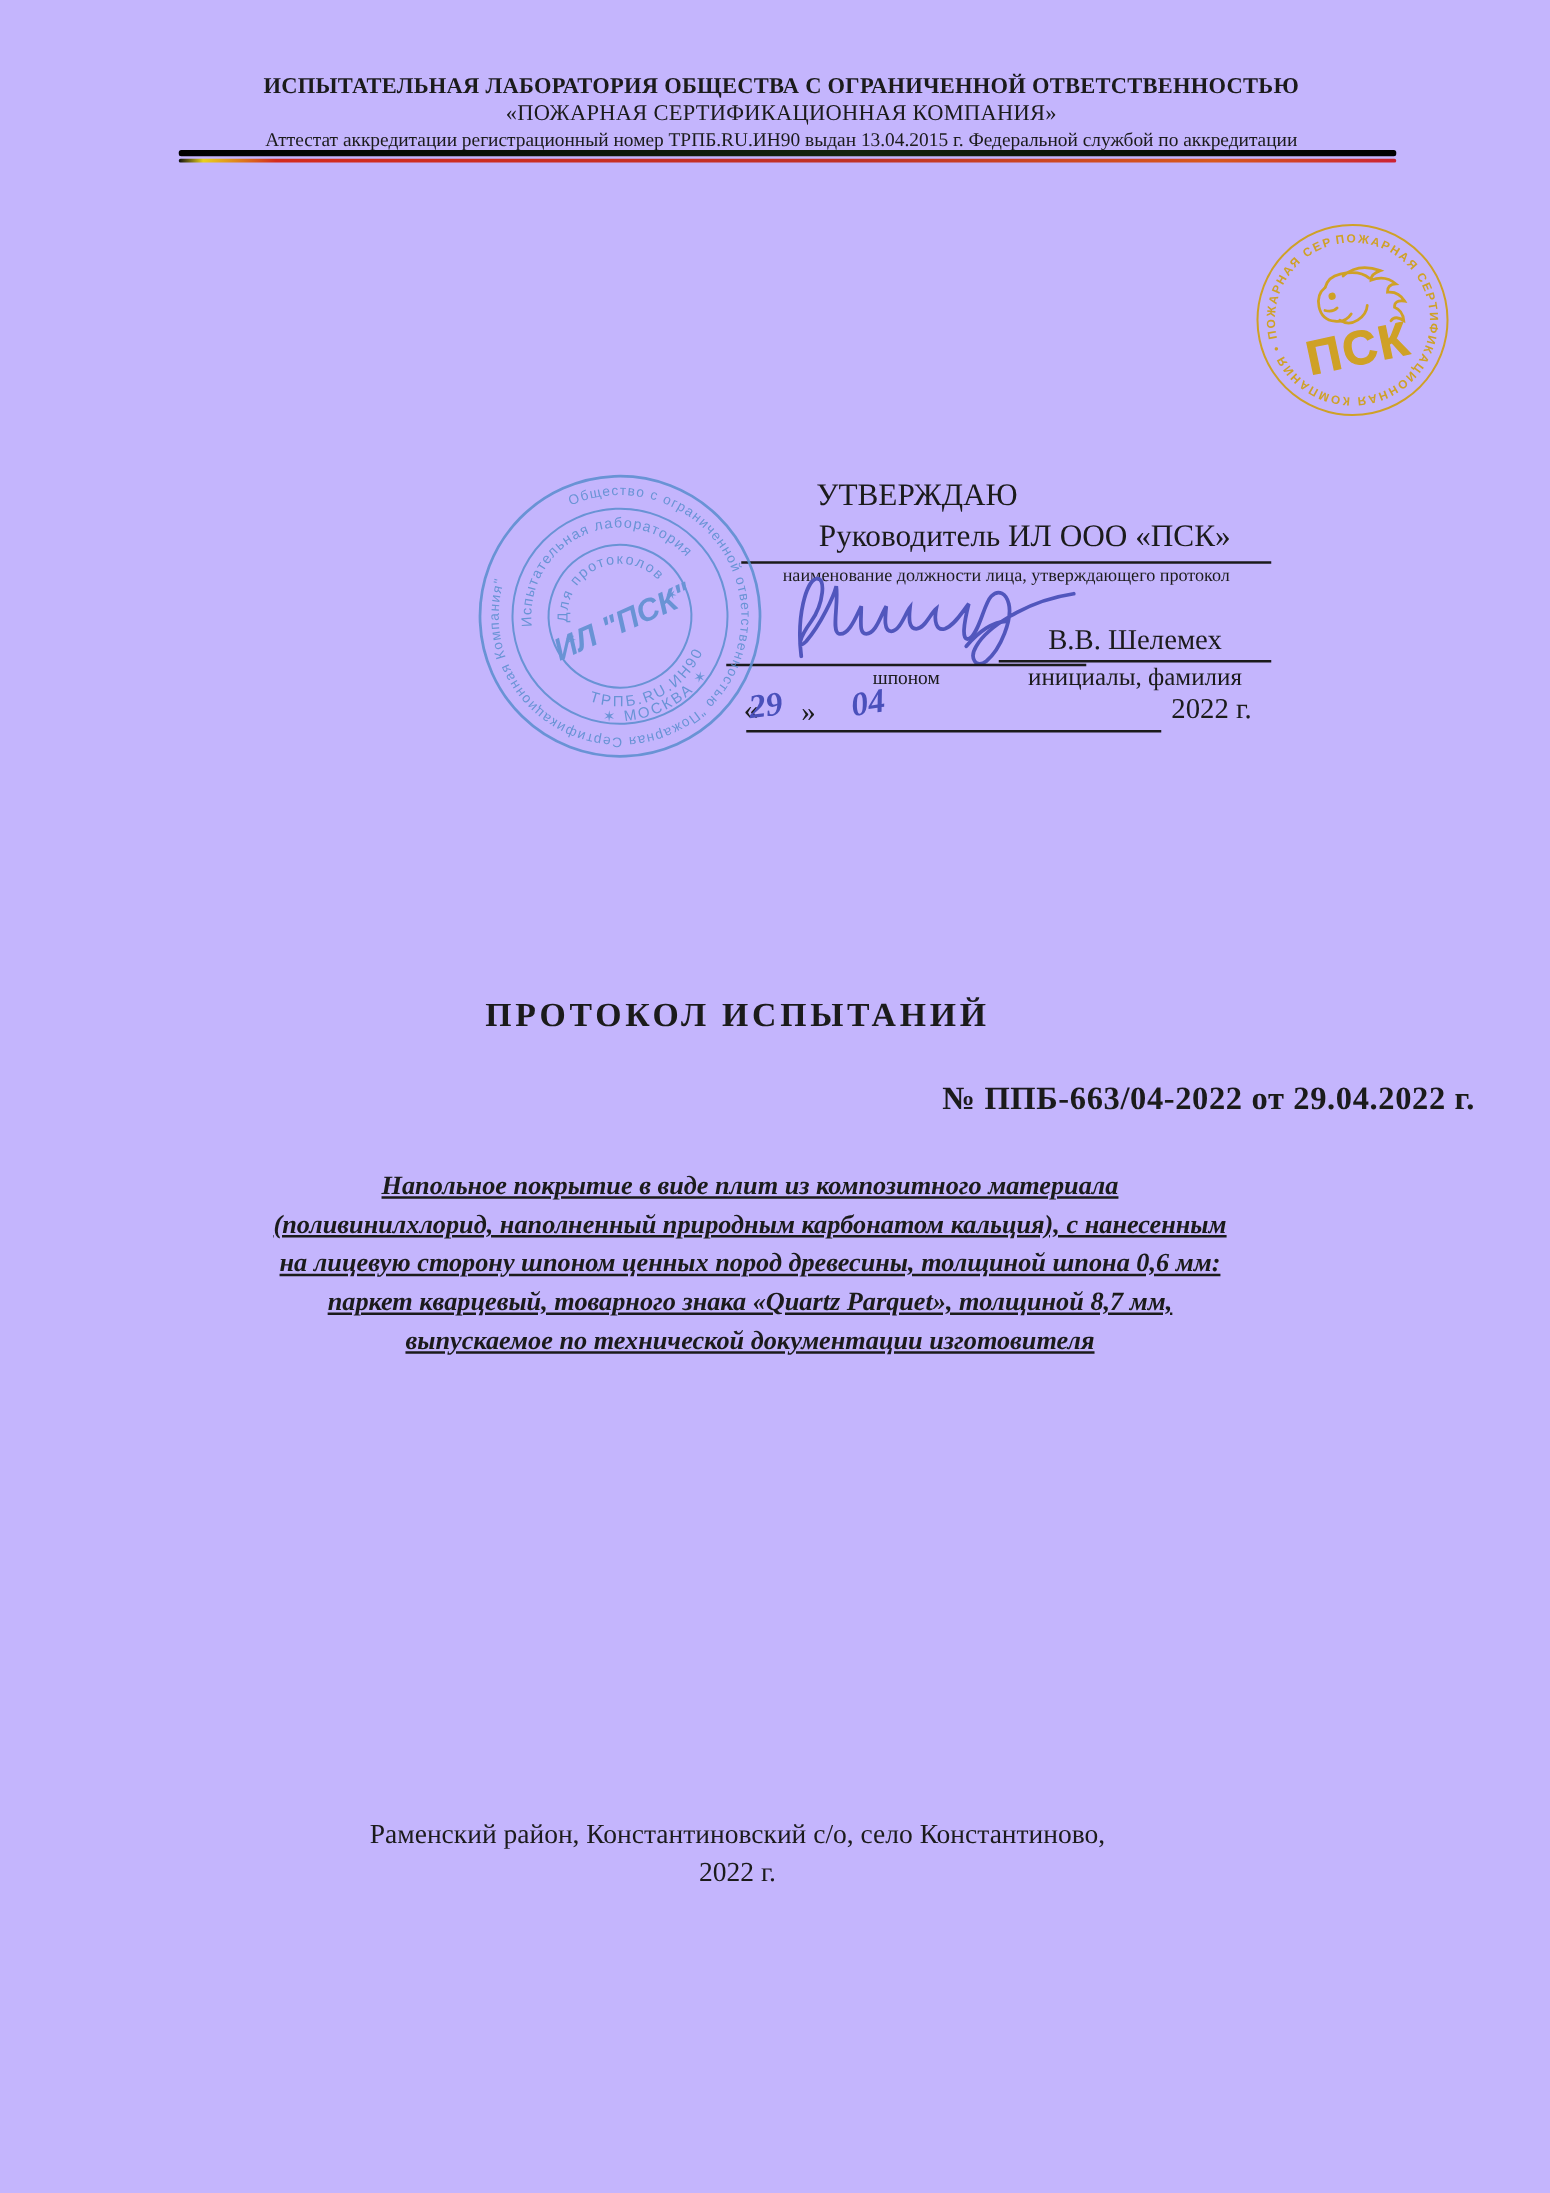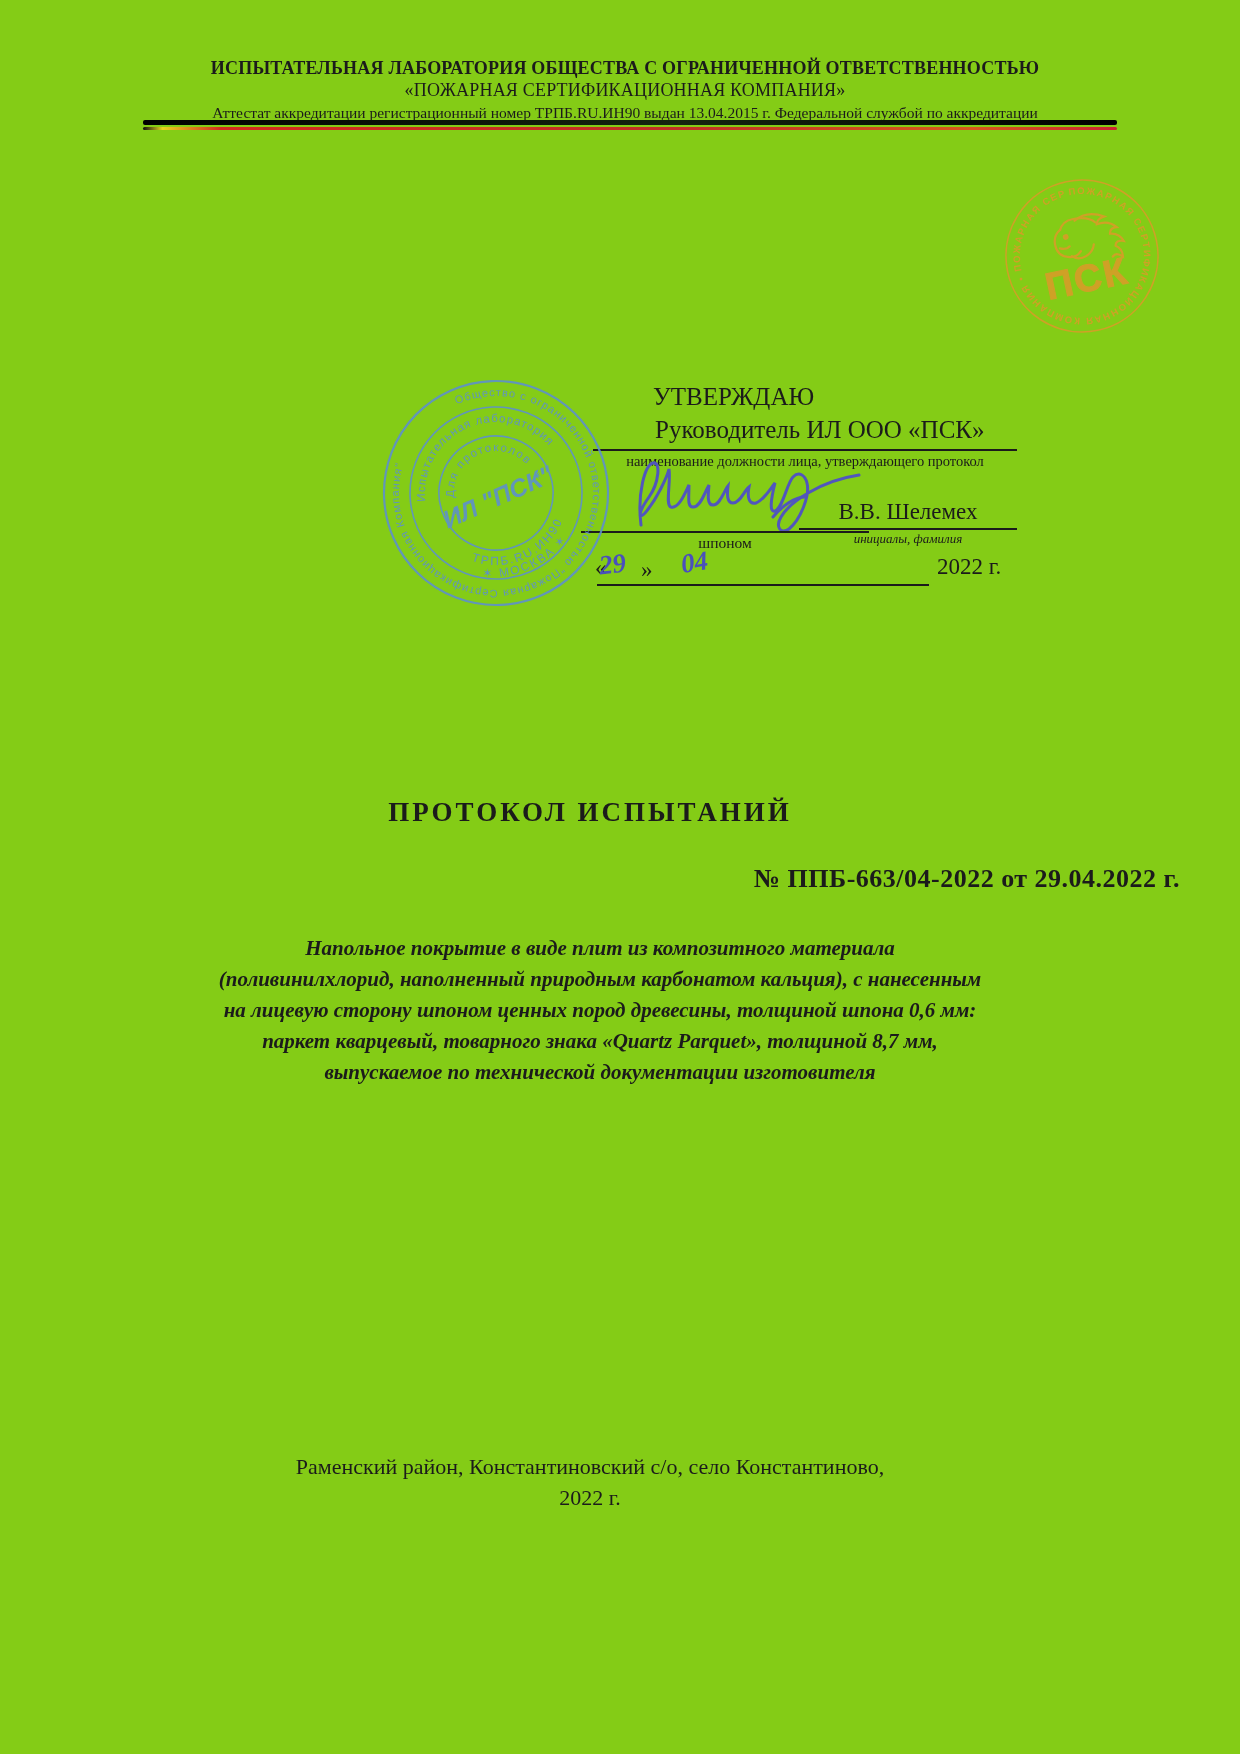--- a/index.html
+++ b/index.html
@@ -1,20 +1,20 @@
 <!DOCTYPE html>
 <html><head>
 <meta charset="utf-8">
 <style>
   html,body{margin:0;padding:0;background:#e8e8e8;}
   .page{
     position:relative;
     width:1240px;height:1754px;
     margin:0 auto;
-    background:#84cc16;
+    background:#c4b5fd;
     font-family:"Liberation Serif","DejaVu Serif",serif;
     color:#1b1b1b;
     overflow:hidden;
   }
   
   .header{position:absolute;left:125px;top:58px;width:1000px;text-align:center;}
   .header .h1{font-size:18px;font-weight:bold;letter-spacing:.2px;line-height:21px;}
   .header .h2{font-size:18px;font-weight:normal;letter-spacing:.2px;line-height:21px;margin-top:1px;}
   .header .h3{font-size:15.5px;line-height:18px;margin-top:3px;}
   .rule{position:absolute;left:143px;top:120px;width:974px;height:12px;}
@@ -26,36 +26,36 @@
   .approve{position:absolute;left:585px;top:383px;width:432px;height:225px;font-size:25px;}
   .approve .lbl{position:absolute;left:68px;top:0px;}
   .approve .pos{position:absolute;left:70px;top:33px;white-space:nowrap;}
   .approve .uline1{position:absolute;left:8px;top:66px;width:424px;border-top:2px solid #1b1b1b;}
   .approve .cap1{position:absolute;left:8px;top:70px;width:424px;text-align:center;font-size:14.5px;}
   .approve .sig{position:absolute;left:38px;top:70px;width:244px;height:80px;}
   .approve .uline2{position:absolute;left:-4px;top:148px;width:288px;border-top:2px solid #1b1b1b;}
   .approve .cap2{position:absolute;left:-4px;top:151px;width:288px;text-align:center;font-size:15.5px;}
   .approve .name{position:absolute;left:214px;top:116px;width:218px;text-align:center;font-size:23px;white-space:nowrap;}
   .approve .uline3{position:absolute;left:214px;top:145px;width:218px;border-top:2px solid #1b1b1b;}
-  .approve .cap3{position:absolute;left:214px;top:148px;width:218px;text-align:center;font-size:13px;font-style:italic;}
+  .approve .cap3{position:absolute;left:214px;top:148px;width:218px;text-align:center;font-size:20px;}
   .daterow{position:absolute;left:10px;top:172px;width:422px;height:40px;}
   .daterow .q{font-size:23px;}
   .daterow .hand{color:#4a50bb;font-style:italic;font-weight:bold;font-size:27px;display:inline-block;transform:rotate(-7deg);}
   .daterow .day{position:absolute;left:4px;top:-6px;}
   .daterow .qo{position:absolute;left:0px;top:0px;}
   .daterow .qc{position:absolute;left:46px;top:2px;}
   .daterow .month{position:absolute;left:86px;top:-8px;transform:rotate(-9deg);}
   .daterow .uline{position:absolute;left:2px;top:29px;width:332px;border-top:2.5px solid #1b1b1b;}
   .daterow .year{position:absolute;left:342px;top:-1px;font-size:23px;white-space:nowrap;}
   
   .stamp{position:absolute;left:378px;top:374px;width:236px;height:238px;opacity:.88;}
   
   .title{position:absolute;left:0px;top:797px;width:1180px;text-align:center;font-size:27px;font-weight:bold;letter-spacing:3px;}
   .subtitle{position:absolute;left:0px;top:864px;width:1180px;text-align:right;font-size:26px;font-weight:bold;letter-spacing:.5px;}
-  .desc{position:absolute;left:160px;top:933px;width:880px;text-align:center;font-size:21px;font-weight:bold;font-style:italic;line-height:31px;}
+  .desc{position:absolute;left:160px;top:933px;width:880px;text-align:center;font-size:21px;font-weight:bold;font-style:italic;line-height:31px;text-decoration:underline;}
   .footer{position:absolute;left:0px;top:1421px;width:1180px;text-align:center;font-size:22px;line-height:31px;margin-top:30px;}
 </style>
 </head>
 <body>
 
 <div class="page">
 
   <div class="header">
     <div class="h1">ИСПЫТАТЕЛЬНАЯ ЛАБОРАТОРИЯ ОБЩЕСТВА С ОГРАНИЧЕННОЙ ОТВЕТСТВЕННОСТЬЮ</div>
     <div class="h2">«ПОЖАРНАЯ СЕРТИФИКАЦИОННАЯ КОМПАНИЯ»</div>

